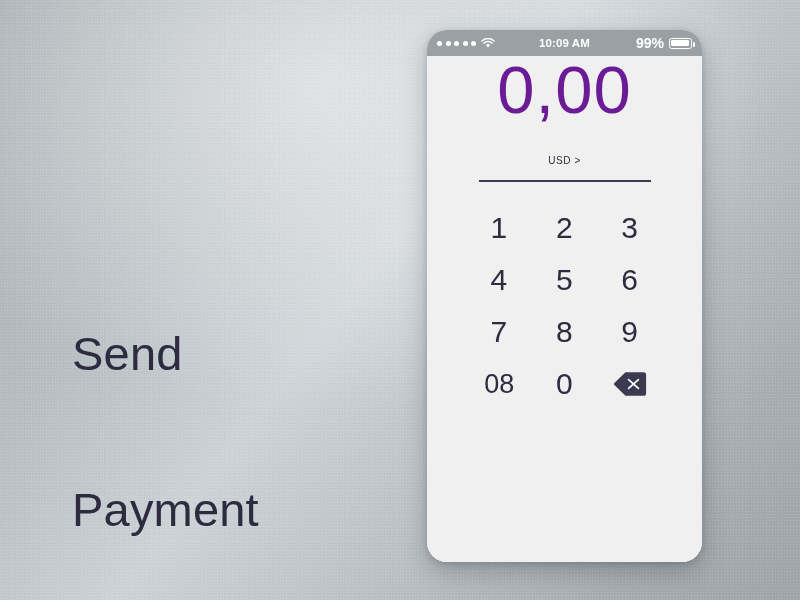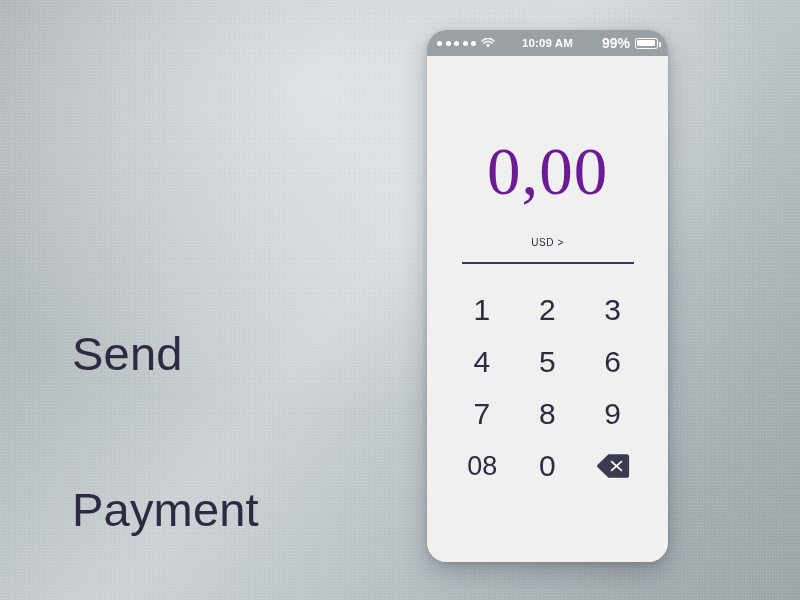--- a/index.html
+++ b/index.html
@@ -49,21 +49,21 @@
     letter-spacing: 0.2px;
     white-space: pre;
   }
   #caption .cl { display: block; }
 
   
   #phone {
     position: absolute;
     left: 427px;
     top: 30px;
-    width: 241px;
+    width: 275px;
     height: 532px;
     border-radius: 20px;
     background: #f0f0f0;
     overflow: hidden;
     box-shadow: 0 10px 26px rgba(40,48,56,0.28), 0 2px 6px rgba(40,48,56,0.18);
   }
 
   
   #statusbar {
     position: relative;
@@ -132,22 +132,20 @@
     background: #f0f0f0;
   }
 
   #amount {
     text-align: center;
     color: #6b1b95;
     font-size: 67px;
     font-weight: 300;
     letter-spacing: 1px;
     line-height: 1;
-    margin-top: 82px;
-    font-family: Liberation Serif, serif;
   }
 
   #currency-row {
     margin-top: 32px;
     text-align: center;
     color: #2d2b3f;
     font-size: 10px;
     font-weight: 400;
     letter-spacing: 0.6px;
   }

